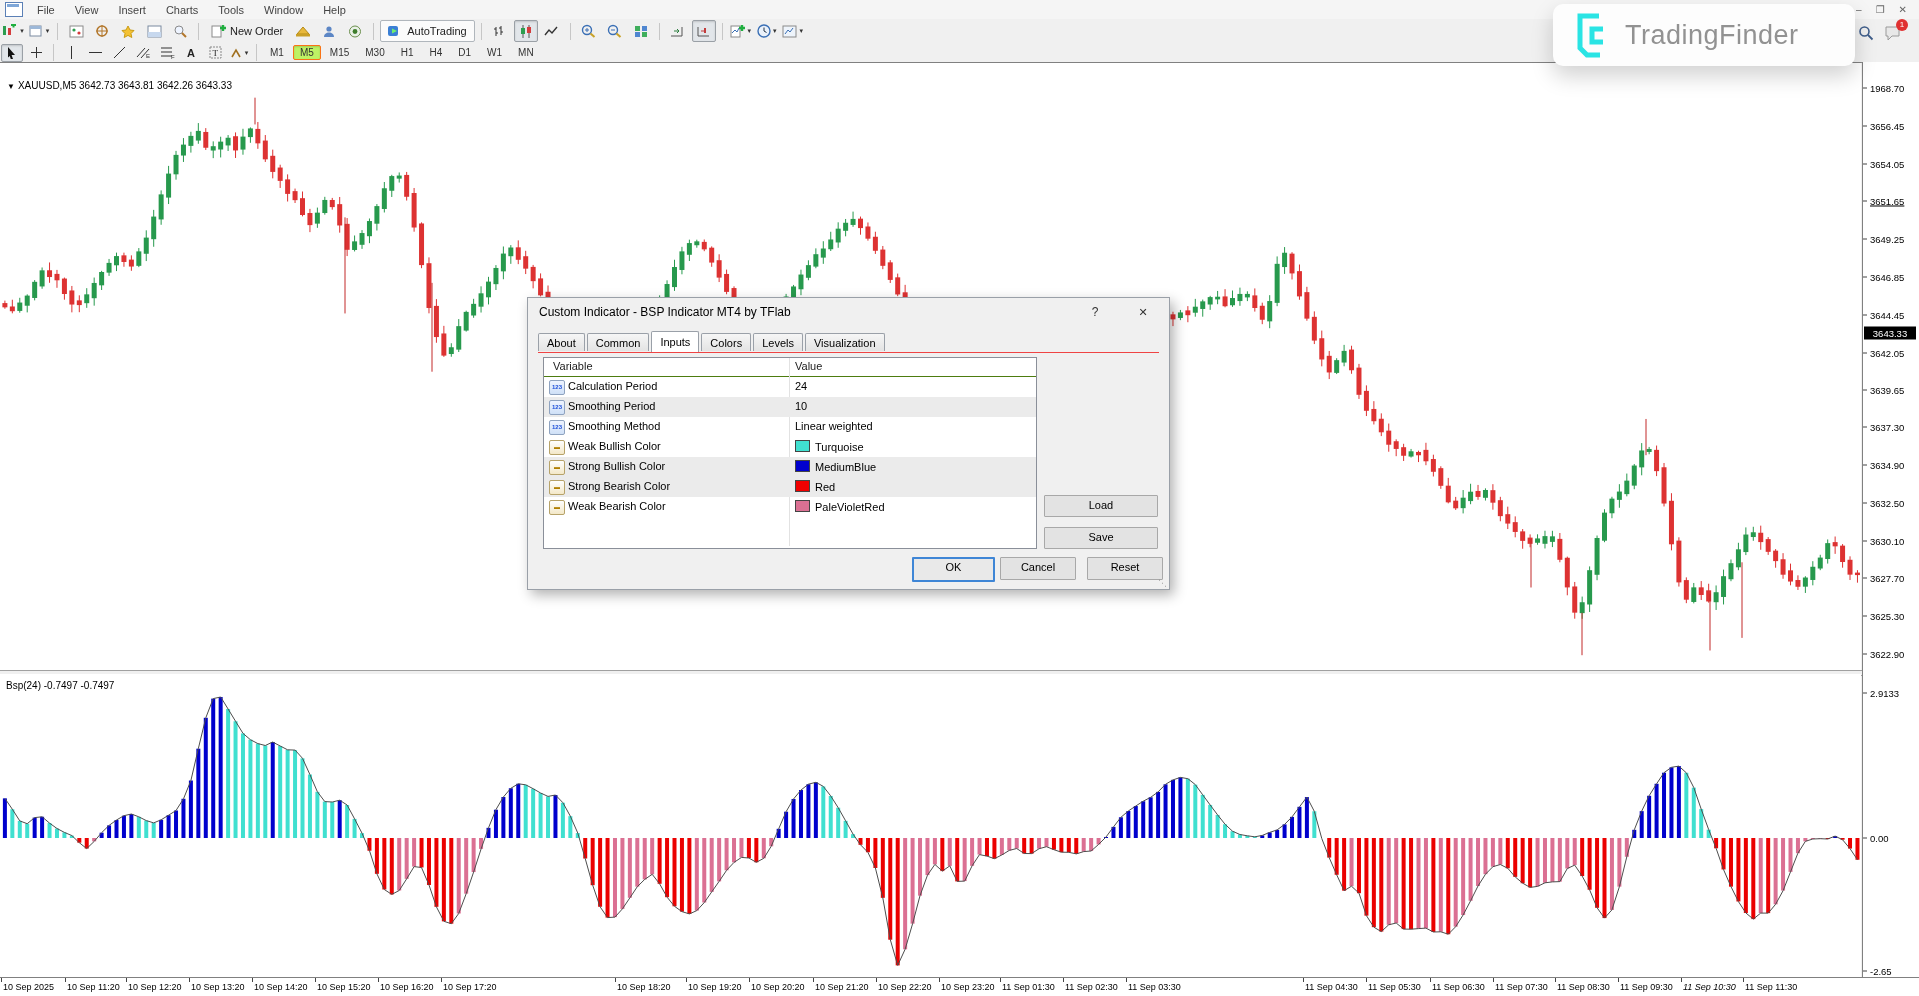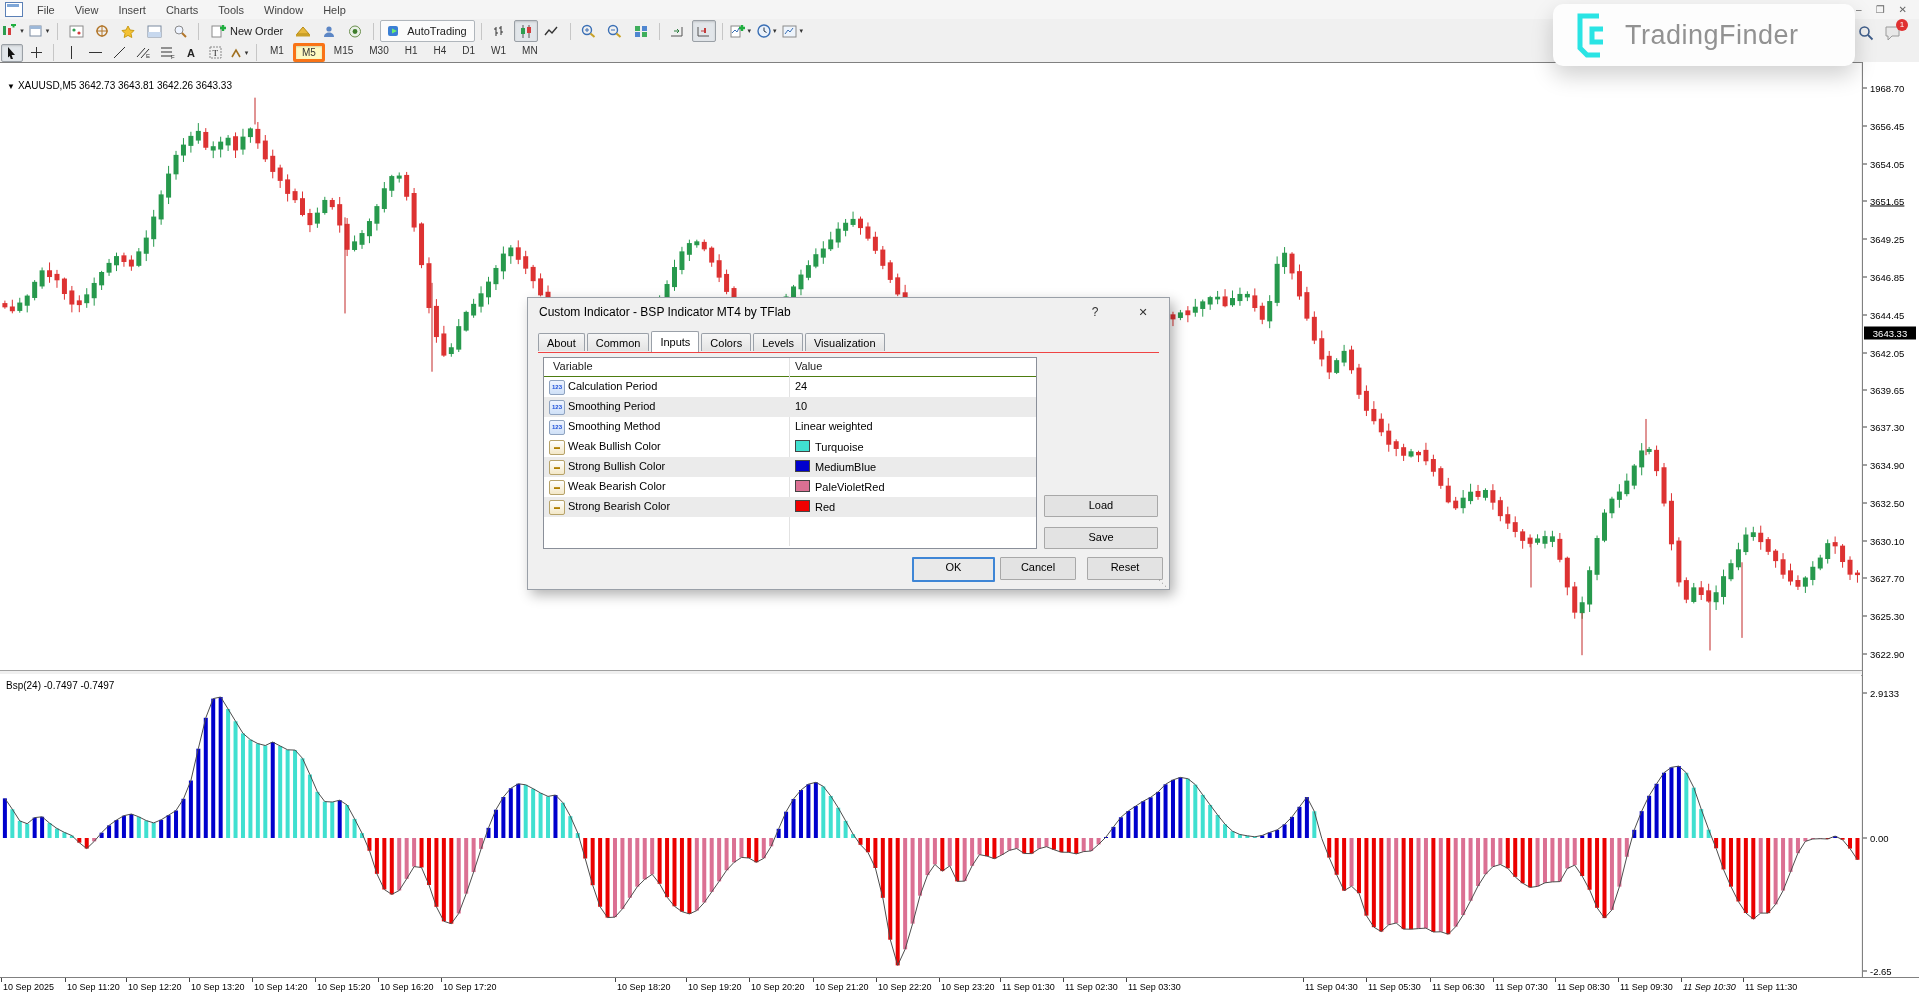--- a/index.html
+++ b/index.html
@@ -17,21 +17,21 @@
        border-bottom:1px solid #8a8a8a;font-size:10px;color:#333}
   .tbtn{height:20px;min-width:22px;display:flex;align-items:center;justify-content:center;margin:0 1px;
         border:1px solid transparent;border-radius:2px;position:relative;cursor:default}
   .tbtn.small{height:16px;min-width:20px}
   .tbtn.pressed{border:1px solid #9aa0a6;background:#e2e6ea;box-shadow:inset 0 1px 2px rgba(0,0,0,.15)}
   .tbtn.raised{border:1px solid #b0b6bc;background:#fbfbfb}
   .vsep{width:1px;height:17px;background:#c6c6c6;margin:0 5px}
   .caret{font-size:7px;color:#333;margin-left:2px}
   .tb-label{font-size:11px;color:#222;margin-left:4px}
   .tf-btn{padding:1px 6px;margin:0 1px;font-size:10px;color:#333;border:1px solid transparent;border-radius:2px}
-  .tf-btn.active{border:3px solid #f97316;background:#fef9c3;box-shadow:inset 0 1px 2px rgba(0,0,0,.15)}
+  .tf-btn.active{border:1px solid #f97316;background:#bef264;box-shadow:inset 0 1px 2px rgba(0,0,0,.15)}
   
   #chart-pane{position:absolute;left:0;top:62px;width:1861px;height:608px;background:#fff;overflow:hidden;
               border-top:1px solid #808080}
   #splitter{position:absolute;left:0;top:670px;width:1862px;height:4px;background:#f0f0f0;
             border-top:1px solid #a0a0a0;border-bottom:1px solid #a0a0a0}
   #ind-pane{position:absolute;left:0;top:674px;width:1861px;height:303px;background:#fff;overflow:hidden}
   #time-axis{position:absolute;left:0;top:977px;width:1919px;height:19px;background:#fff;border-top:1px solid #808080;font-size:9px;color:#000}
   .time-lbl{position:absolute;top:4px;white-space:nowrap}
   .time-tick{position:absolute;top:0;width:1px;height:4px;background:#444}
   #price-axis{position:absolute;left:1862px;top:62px;width:57px;height:915px;background:#fff;
@@ -1221,29 +1221,29 @@
         <div class="prow">
           <span class="picon coloric">▬</span>
           <span class="plabel">Weak Bullish Color</span>
           <span class="pvalue"><span class="swatch" style="background: rgb(64, 224, 208);"></span>Turquoise</span>
         </div>
         <div class="prow shaded">
           <span class="picon coloric">▬</span>
           <span class="plabel">Strong Bullish Color</span>
           <span class="pvalue"><span class="swatch" style="background: rgb(0, 0, 205);"></span>MediumBlue</span>
         </div>
+        <div class="prow shaded">
+          <span class="picon coloric">▬</span>
+          <span class="plabel">Strong Bearish Color</span>
+          <span class="pvalue"><span class="swatch" style="background: rgb(240, 0, 0);"></span>Red</span>
+        </div>
         <div class="prow">
           <span class="picon coloric">▬</span>
           <span class="plabel">Weak Bearish Color</span>
           <span class="pvalue"><span class="swatch" style="background: rgb(219, 112, 147);"></span>PaleVioletRed</span>
-        </div>
-        <div class="prow shaded">
-          <span class="picon coloric">▬</span>
-          <span class="plabel">Strong Bearish Color</span>
-          <span class="pvalue"><span class="swatch" style="background: rgb(240, 0, 0);"></span>Red</span>
         </div>
       </div>
   </div>
   <div class="dbtn" id="btn-load">Load</div>
   <div class="dbtn" id="btn-save">Save</div>
   <div class="dbtn" id="btn-ok">OK</div>
   <div class="dbtn" id="btn-cancel">Cancel</div>
   <div class="dbtn" id="btn-reset">Reset</div>
   <span id="dlg-grip">⋱</span>
 </div>

